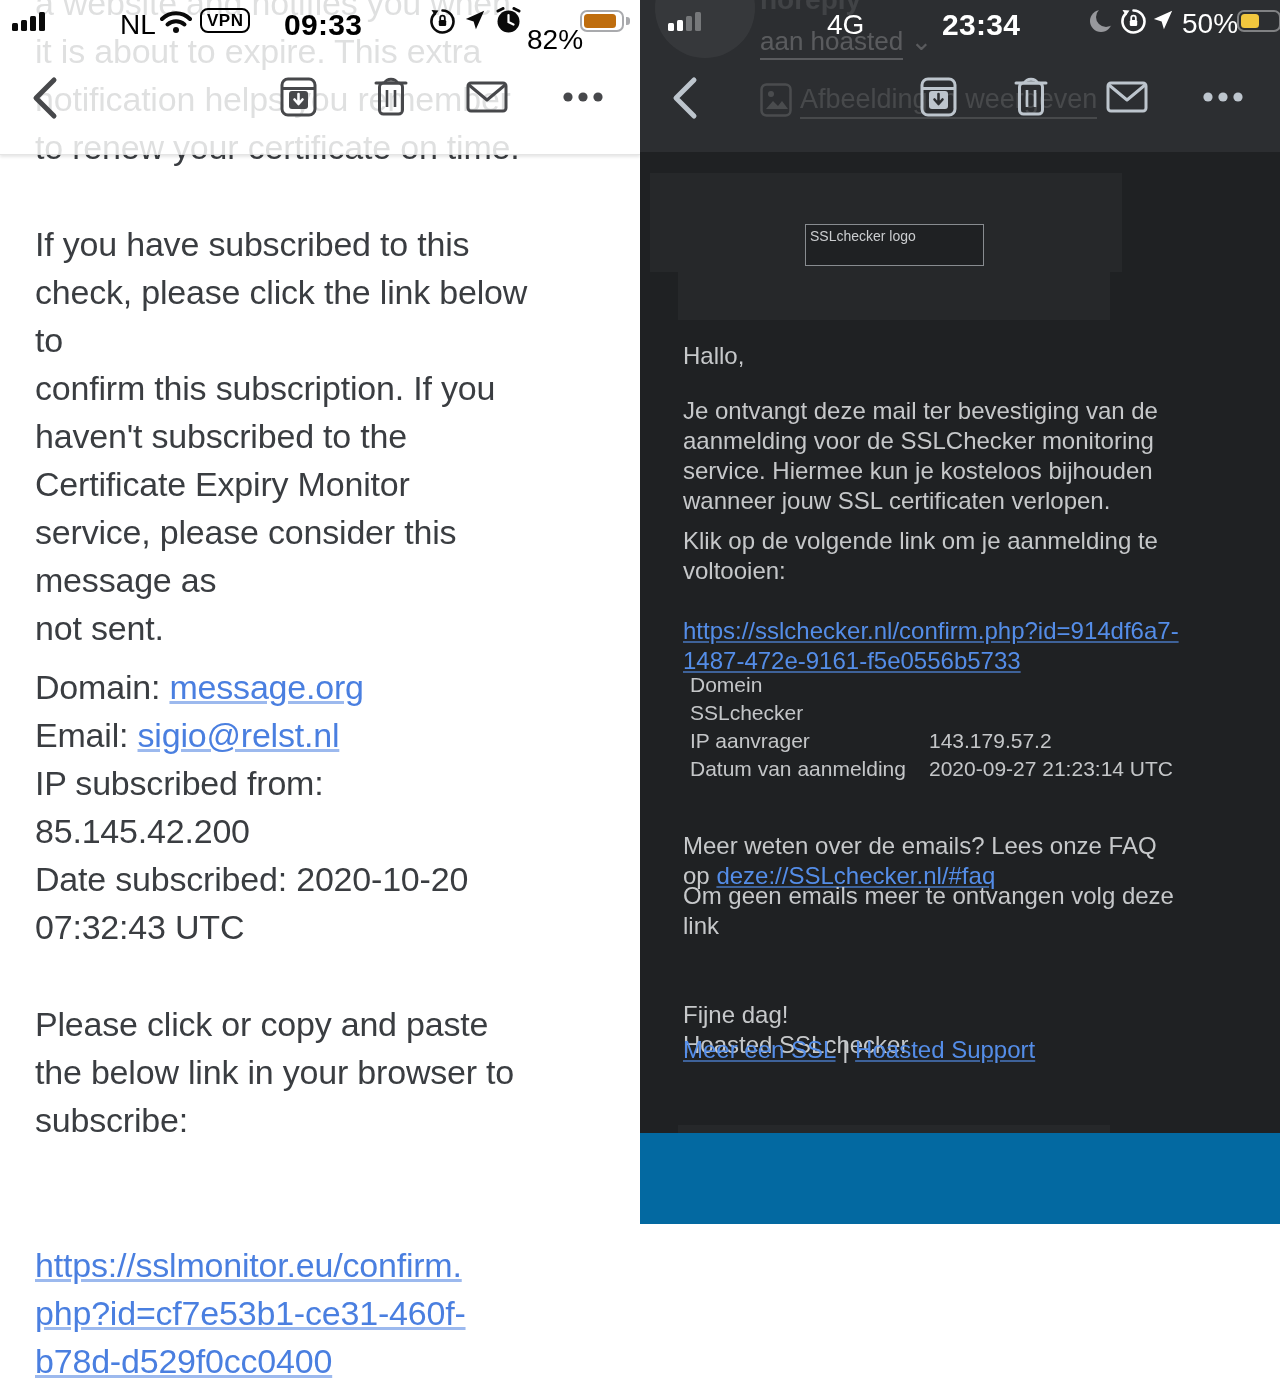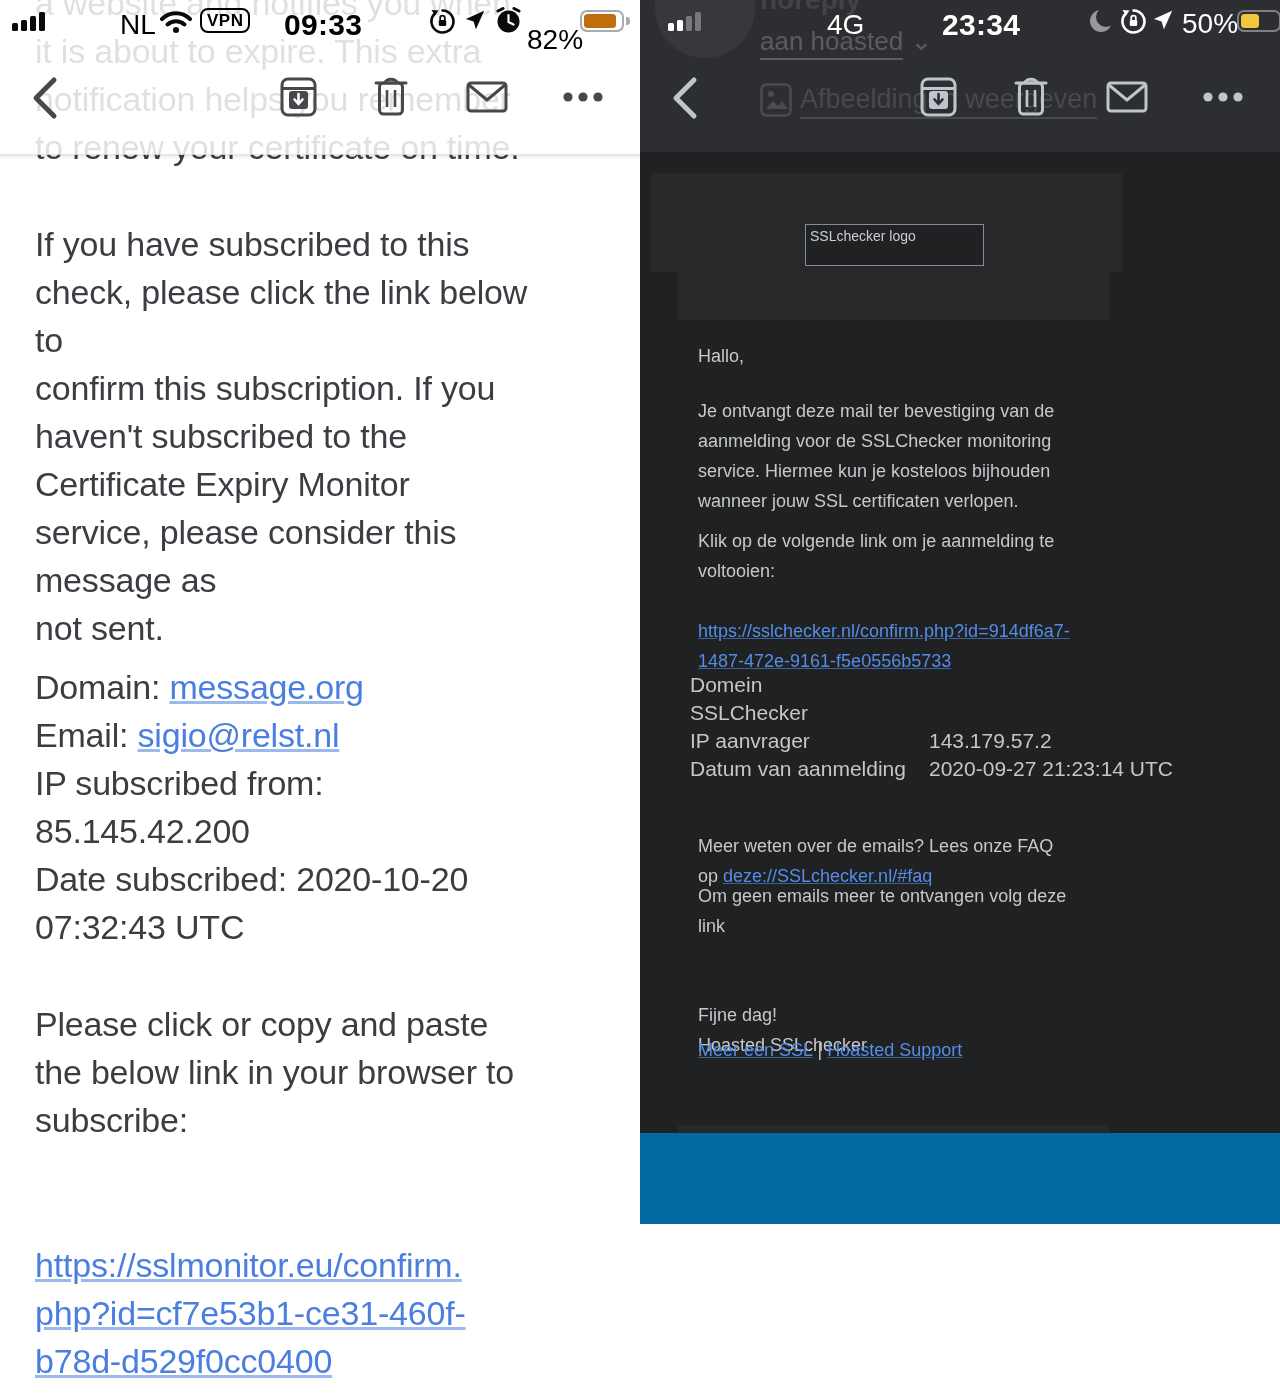--- a/index.html
+++ b/index.html
@@ -34,21 +34,21 @@
   .nav-ic { position:absolute; }
   svg { display:block; }
 
   
   #phone-right { position:absolute; left:640px; top:0; width:640px; height:1224px; background:#0369a1; overflow:hidden; }
   #r-screen { position:absolute; left:0; top:0; width:640px; height:1133px; background:#1f2123; overflow:hidden; }
   #r-topbar { position:absolute; left:0; top:0; width:640px; height:152px; background:#2c2e31; }
   .r-lite { position:absolute; background:#26282a; }
   #r-logo-box { position:absolute; left:165px; top:224px; width:179px; height:42px; border:1.5px solid #888c90; background:#1f2123; }
   #r-logo-box span { display:block; padding:3px 0 0 4px; font-size:14px; color:#cbcdcf; }
-  .r-body-block { position:absolute; left:58px; width:575px; font-size:18px; line-height:30px; color:#c6c8ca; }
+  .r-body-block { position:absolute; left:43px; width:575px; font-size:24px; line-height:30px; color:#c6c8ca; }
   .r-link { color:#548de8; text-decoration:underline; text-decoration-color:rgba(84,141,232,.6); cursor:pointer; }
   #r-hallo { top:341px; }
   #r-p1 { top:396px; }
   #r-p2 { top:526px; }
   #r-linkblock { top:586px; }
   #r-table { position:absolute; left:50px; top:671px; width:560px; font-size:21px; line-height:28px; color:#c4c6c8; }
   #r-table .row { display:grid; grid-template-columns:239px auto; }
   #r-faq { top:801px; }
   #r-unsub { top:881px; }
   #r-signoff { top:956px;margin-top:44px; }
@@ -307,21 +307,21 @@
         <span class="r-link">https://sslchecker.nl/confirm.php?id=914df6a7-
 1487-472e-9161-f5e0556b5733</span>
       </div>
 
       <div id="r-table">
         <div class="row">
           <span>Domein</span>
           <span></span>
         </div>
         <div class="row">
-          <span>SSLChecker</span>
+          <span>SSLchecker</span>
           <span></span>
         </div>
         <div class="row">
           <span>IP aanvrager</span>
           <span>143.179.57.2</span>
         </div>
         <div class="row">
           <span>Datum van aanmelding</span>
           <span>2020-09-27 21:23:14 UTC</span>
         </div>

